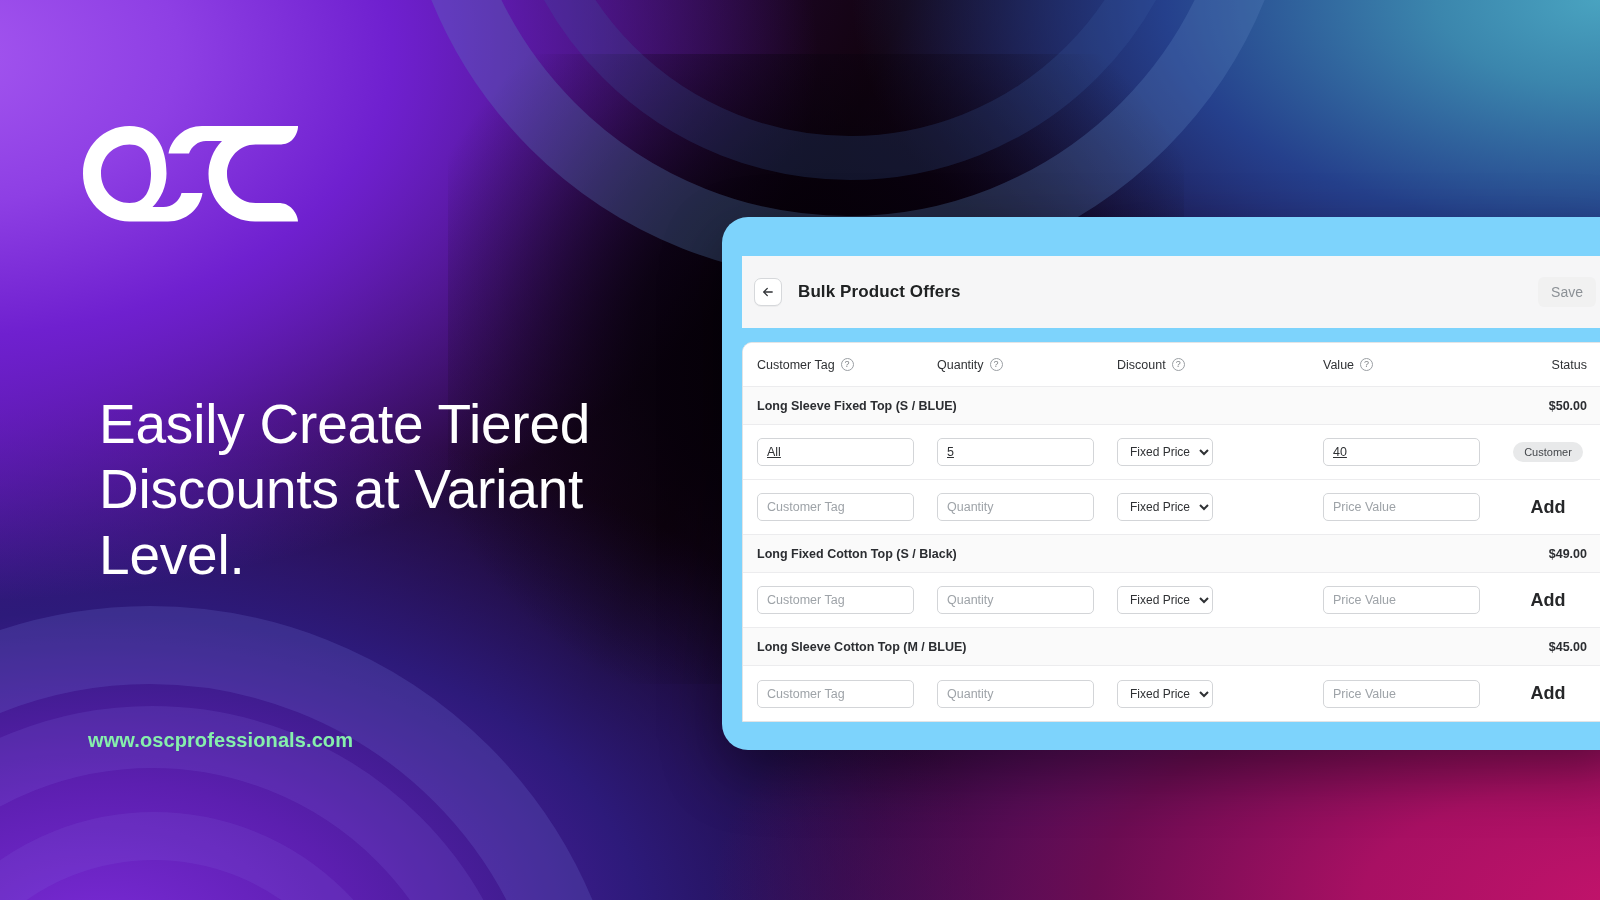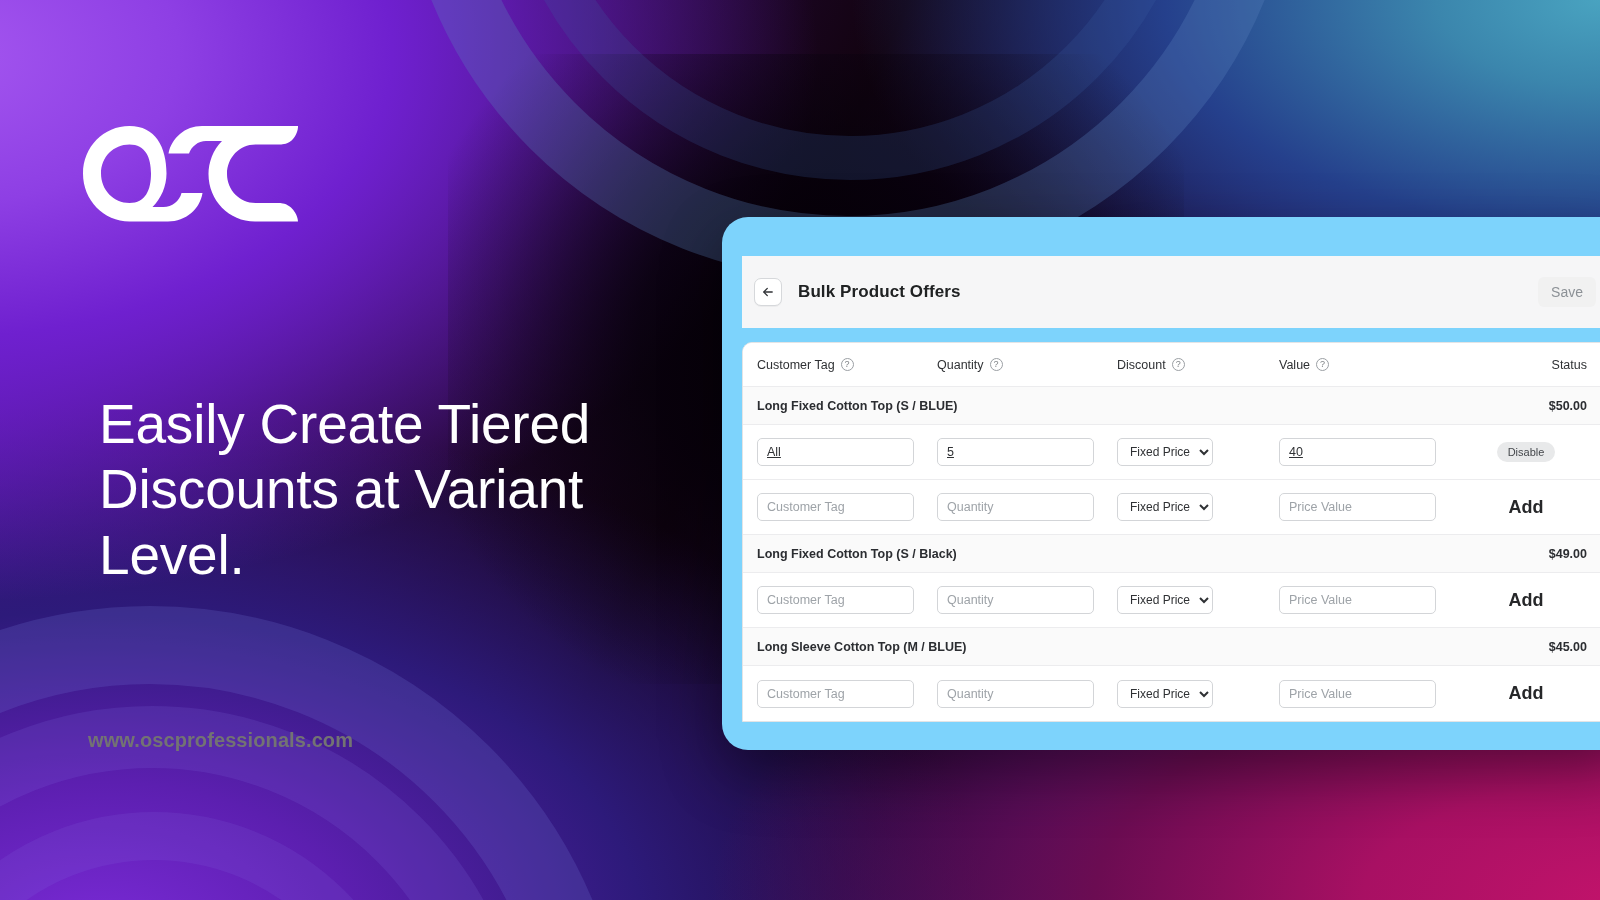--- a/index.html
+++ b/index.html
@@ -63,21 +63,21 @@
     color:#ffffff;
     font-size:55px;
     line-height:1.19;
     font-weight:400;
     letter-spacing:-0.2px;
     margin-top:20px;
   }
 
   #site-url {
     position:absolute; left:88px; top:729px;
-    color:#737373;
+    color:#86efac;
     font-size:20px;
     font-weight:700;
     letter-spacing:0.1px;
   }
 
   
   #app-card {
     position:absolute;
     left:722px; top:217px;
     width:908px; height:533px;
@@ -172,21 +172,21 @@
     padding-right:22px;
     text-align:center;
   }
 
   .form-row { height:55px; background:#ffffff; }
 
   
   .c1 { width:194px; padding-left:14px; flex:none; }
   .c2 { width:180px; flex:none; }
   .c3 { width:162px; flex:none; }
-  .c4 { width:164px; flex:none; }
+  .c4 { width:164px; flex:none;margin-left:44px; }
   .c5 { flex:1; display:flex; justify-content:center; }
 
   .thead .c1 { padding-left:14px; }
   .thead .c5 { justify-content:flex-end; padding-right:22px; }
 
   .fld {
     width:157px; height:28px;
     border:1px solid #d3d5d8;
     border-radius:5px;
     background:#ffffff;
@@ -303,30 +303,30 @@
         <div class="cell c4">
           <span>Value</span>
           <span class="help-icon">?</span>
         </div>
         <div class="cell c5">
           <span>Status</span>
         </div>
       </div>
       <div id="table-body">
           <div class="trow variant-row">
-            <div class="variant-name">Long Fixed Cotton Top (S / BLUE)</div>
+            <div class="variant-name">Long Sleeve Fixed Top (S / BLUE)</div>
             <div class="variant-price">$50.00</div>
           </div>
           <div class="trow form-row">
             <div class="c1"><input class="fld filled" type="text" placeholder="Customer Tag" value="All" style=""></div>
             <div class="c2"><input class="fld filled" type="text" placeholder="Quantity" value="5" style=""></div>
             <div class="c3"><select class="sel"><option value="Fixed Price">Fixed Price</option><option value="Percentage">Percentage</option></select></div>
             <div class="c4"><input class="fld filled" type="text" placeholder="Price Value" value="40" style=""></div>
             <div class="c5">
-              <span class="status-pill">Disable</span>
+              <span class="status-pill">Customer</span>
             </div>
           </div>
           <div class="trow form-row">
             <div class="c1"><input class="fld" type="text" placeholder="Customer Tag" style=""></div>
             <div class="c2"><input class="fld" type="text" placeholder="Quantity" style=""></div>
             <div class="c3"><select class="sel"><option value="Fixed Price">Fixed Price</option><option value="Percentage">Percentage</option></select></div>
             <div class="c4"><input class="fld" type="text" placeholder="Price Value" style=""></div>
             <div class="c5">
               <span class="status-plain">Add</span>
             </div>

